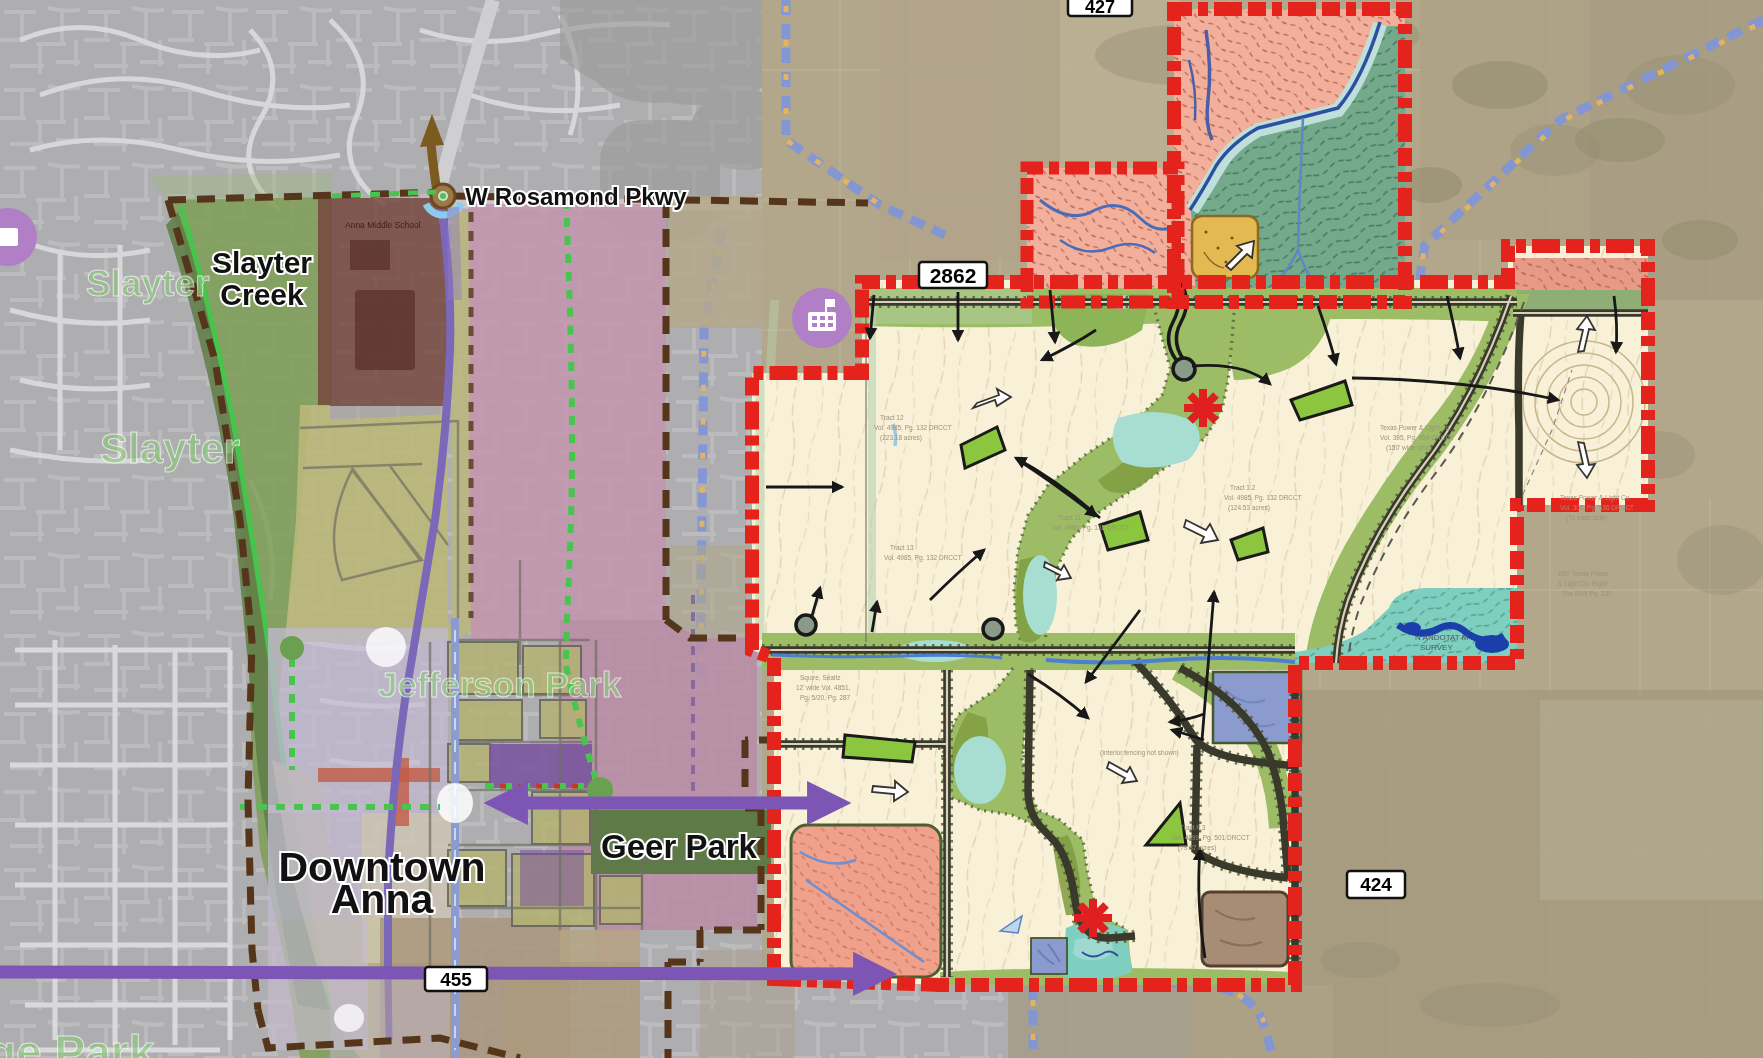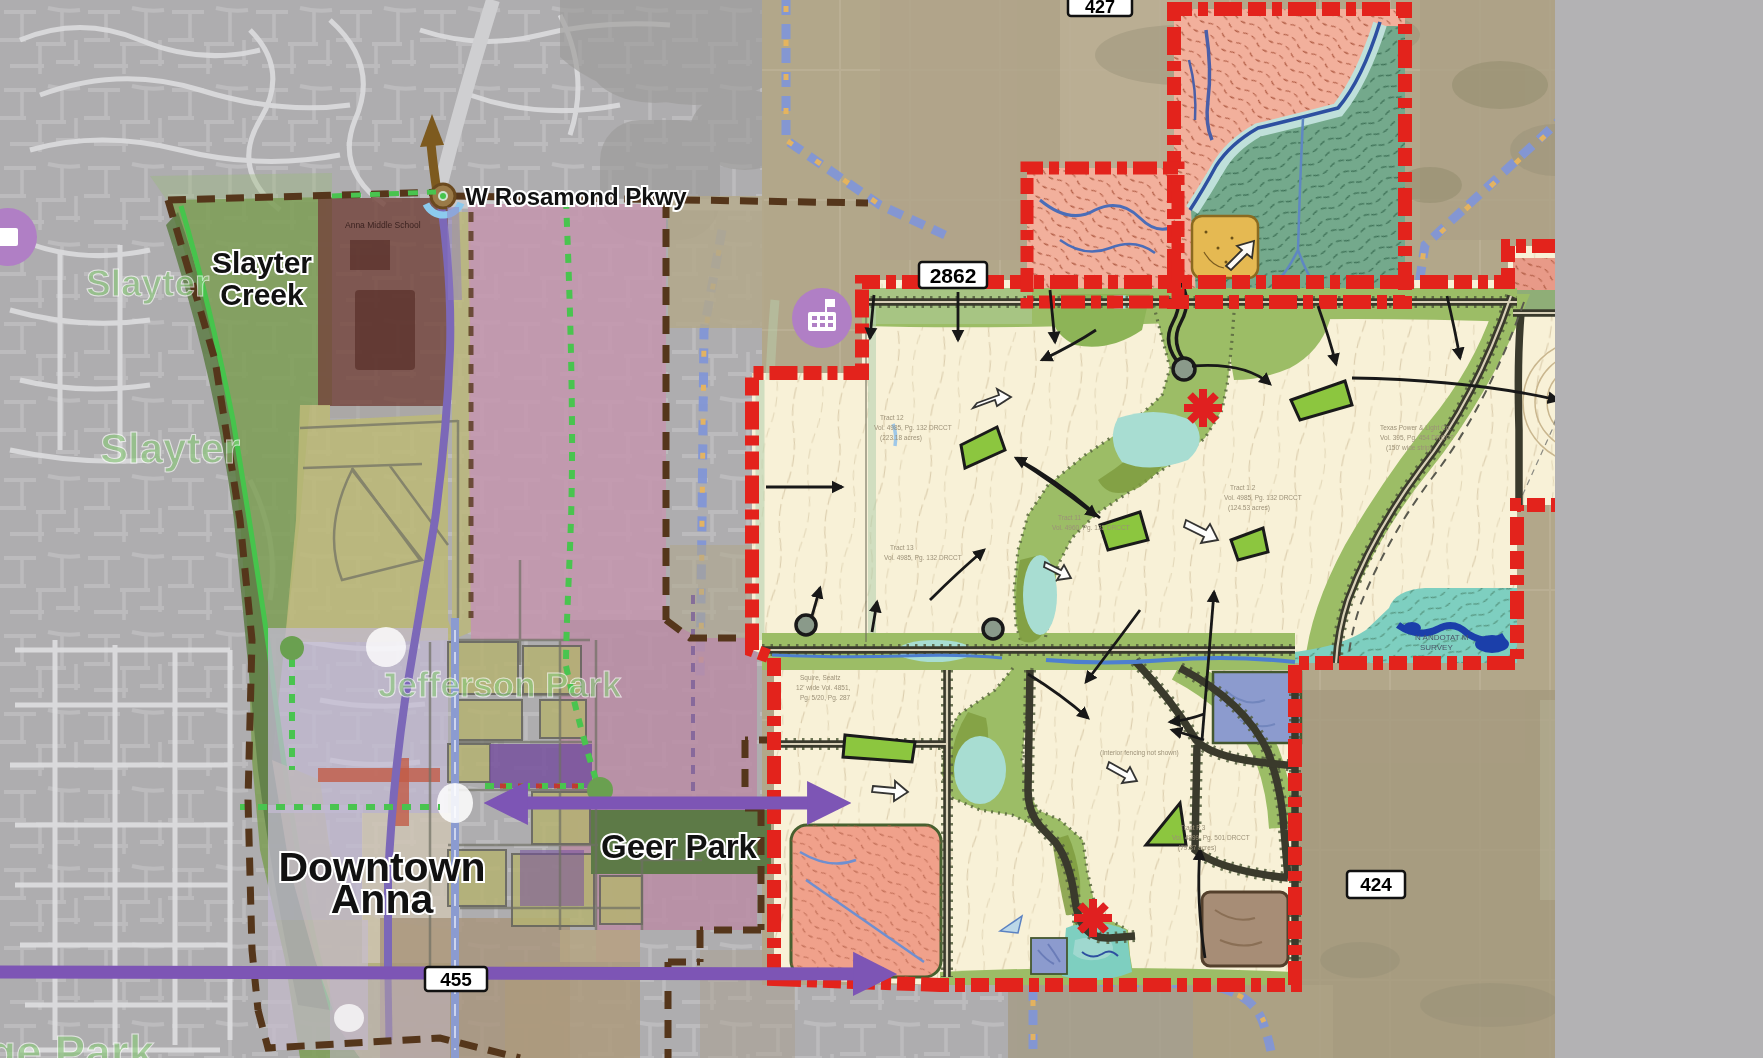--- a/index.html
+++ b/index.html
@@ -1,16 +1,16 @@
 <!DOCTYPE html>
 <html><head>
 <meta charset="utf-8">
 <style>
 html,body{margin:0;padding:0;background:#b3b2b4;font-family:"Liberation Sans",sans-serif;}
-#wrap{position:relative;width:1555px;height:1058px;overflow:hidden;}
+#wrap{position:relative;width:1763px;height:1058px;overflow:hidden;}
 svg{display:block}
 .lbl{paint-order:stroke fill;}
 </style>
 </head>
 <body>
 <div id="wrap">
 <svg width="1763" height="1058" viewBox="0 0 1763 1058" xmlns="http://www.w3.org/2000/svg">
 <defs>
 <pattern id="ptopo" width="46" height="220" patternUnits="userSpaceOnUse" patternTransform="rotate(7)">
   <path d="M12,0 q7,28 0,55 q-7,28 0,55 q7,28 0,55 q-7,28 0,55" fill="none" stroke="#d8c9a8" stroke-width="1.2" stroke-dasharray="12 5"></path>

